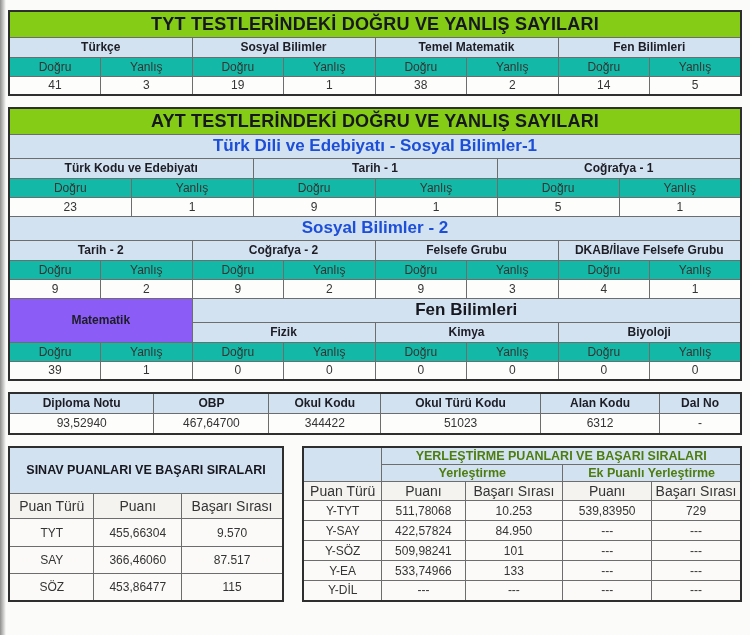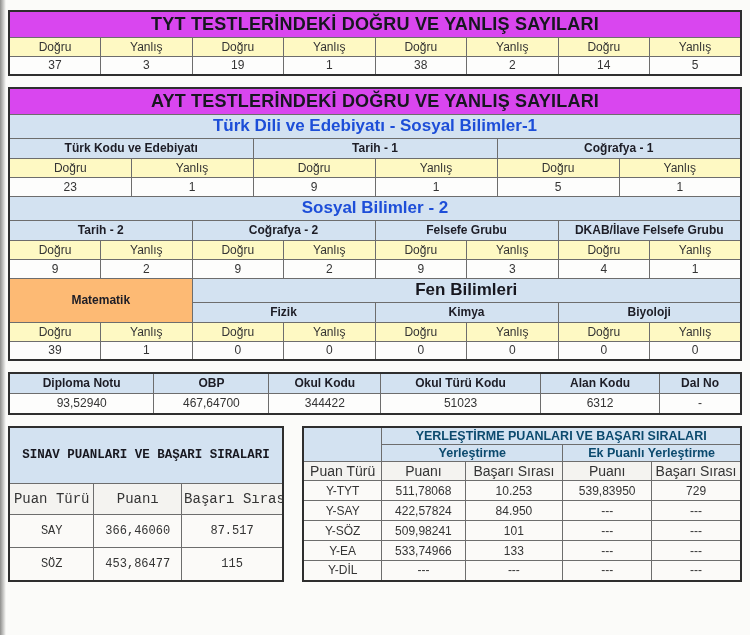--- a/index.html
+++ b/index.html
@@ -20,45 +20,45 @@
   table { border-collapse:collapse; table-layout:fixed; width:100%; }
   .tbl { border:2px solid #2e2e2e; margin-bottom:11px; background:#fdfdfc; }
   td {
     border:1px solid #6d6d6d;
     text-align:center; vertical-align:middle;
     font-size:12px; height:19px; padding:1px 2px;
     background:#fdfdfc; color:#343434;
     overflow:hidden; white-space:nowrap;
   }
   tr.title-row td {
-    background:#d946ef; color:#17171f;
+    background:#84cc16; color:#17171f;
     font-weight:bold; font-size:18px; height:26px; letter-spacing:.2px;margin-top:25px;
   }
   tr.subtitle-row td {
     background:#d3e2f1; color:#1d4ed8;
     font-weight:bold; font-size:17px; height:24px;
   }
   tr.group-row td {
     background:#d3e2f1; color:#1d1d26;
     font-weight:bold; font-size:12px; height:20px;
   }
-  tr.lbl-row td { background:#fef9c3; height:19px; }
+  tr.lbl-row td { background:#14b8a6; height:19px; }
   tr.val-row td { background:#fdfdfc; height:19px; }
-  td.mat-cell { background:#fdba74; font-weight:bold; font-size:12px; color:#1d1d26; }
+  td.mat-cell { background:#8b5cf6; font-weight:bold; font-size:12px; color:#1d1d26; }
   td.fen-cell { background:#d3e2f1; font-weight:bold; font-size:17px; height:24px; color:#17171f; }
   
   .bottom { display:flex; justify-content:space-between; width:734px; }
-  .tbl-sinav { width:276px;font-family:Liberation Mono, monospace; }
+  .tbl-sinav { width:276px; }
   .tbl-yer   { width:440px; }
   td.big-title-cell {
     background:#d3e2f1; color:#17171f;
     font-weight:bold; font-size:12.5px; height:34px;
   }
   tr.small-title-row td {
-    background:#d3e2f1; color:#0c4a6e;
+    background:#d3e2f1; color:#4d7c0f;
     font-weight:bold; font-size:12.5px; height:16px;
   }
   td.corner-cell { background:#d3e2f1; }
   tr.head-row td { background:#f4f3f0; font-size:14px; height:19px; }
   tr.data-row td { background:#fbfaf8; font-size:12px; height:20px; }
 </style>
 </head>
 <body>
 
 <div class="edge-shadow"></div>
@@ -72,33 +72,39 @@
         <col>
         <col>
         <col>
         <col>
         <col>
         <col>
       </colgroup>
     <tbody>
         <tr class="title-row">
       <td colspan="8">TYT TESTLERİNDEKİ DOĞRU VE YANLIŞ SAYILARI</td>
+    </tr>
+    <tr class="group-row">
+      <td colspan="2">Türkçe</td>
+      <td colspan="2">Sosyal Bilimler</td>
+      <td colspan="2">Temel Matematik</td>
+      <td colspan="2">Fen Bilimleri</td>
     </tr>
     <tr class="lbl-row">
       <td>Doğru</td>
       <td>Yanlış</td>
       <td>Doğru</td>
       <td>Yanlış</td>
       <td>Doğru</td>
       <td>Yanlış</td>
       <td>Doğru</td>
       <td>Yanlış</td>
     </tr>
     <tr class="val-row">
-      <td>37</td>
+      <td>41</td>
       <td>3</td>
       <td>19</td>
       <td>1</td>
       <td>38</td>
       <td>2</td>
       <td>14</td>
       <td>5</td>
     </tr>
   </tbody>
     </table>
@@ -257,20 +263,25 @@
           <col style="width:37%">
         </colgroup>
       <tbody>
           <tr>
         <td colspan="3" class="big-title-cell">SINAV PUANLARI VE BAŞARI SIRALARI</td>
       </tr>
       <tr class="head-row">
         <td>Puan Türü</td>
         <td>Puanı</td>
         <td>Başarı Sırası</td>
+      </tr>
+      <tr class="data-row">
+        <td>TYT</td>
+        <td>455,66304</td>
+        <td>9.570</td>
       </tr>
       <tr class="data-row">
         <td>SAY</td>
         <td>366,46060</td>
         <td>87.517</td>
       </tr>
       <tr class="data-row">
         <td>SÖZ</td>
         <td>453,86477</td>
         <td>115</td>

